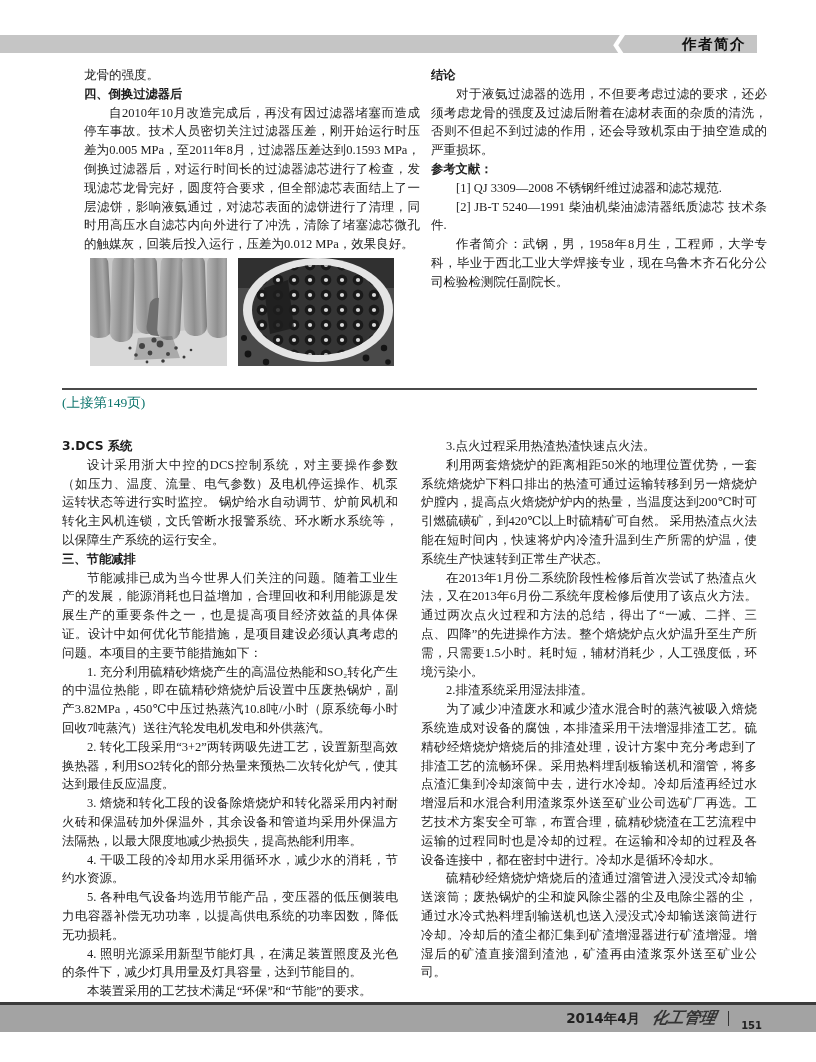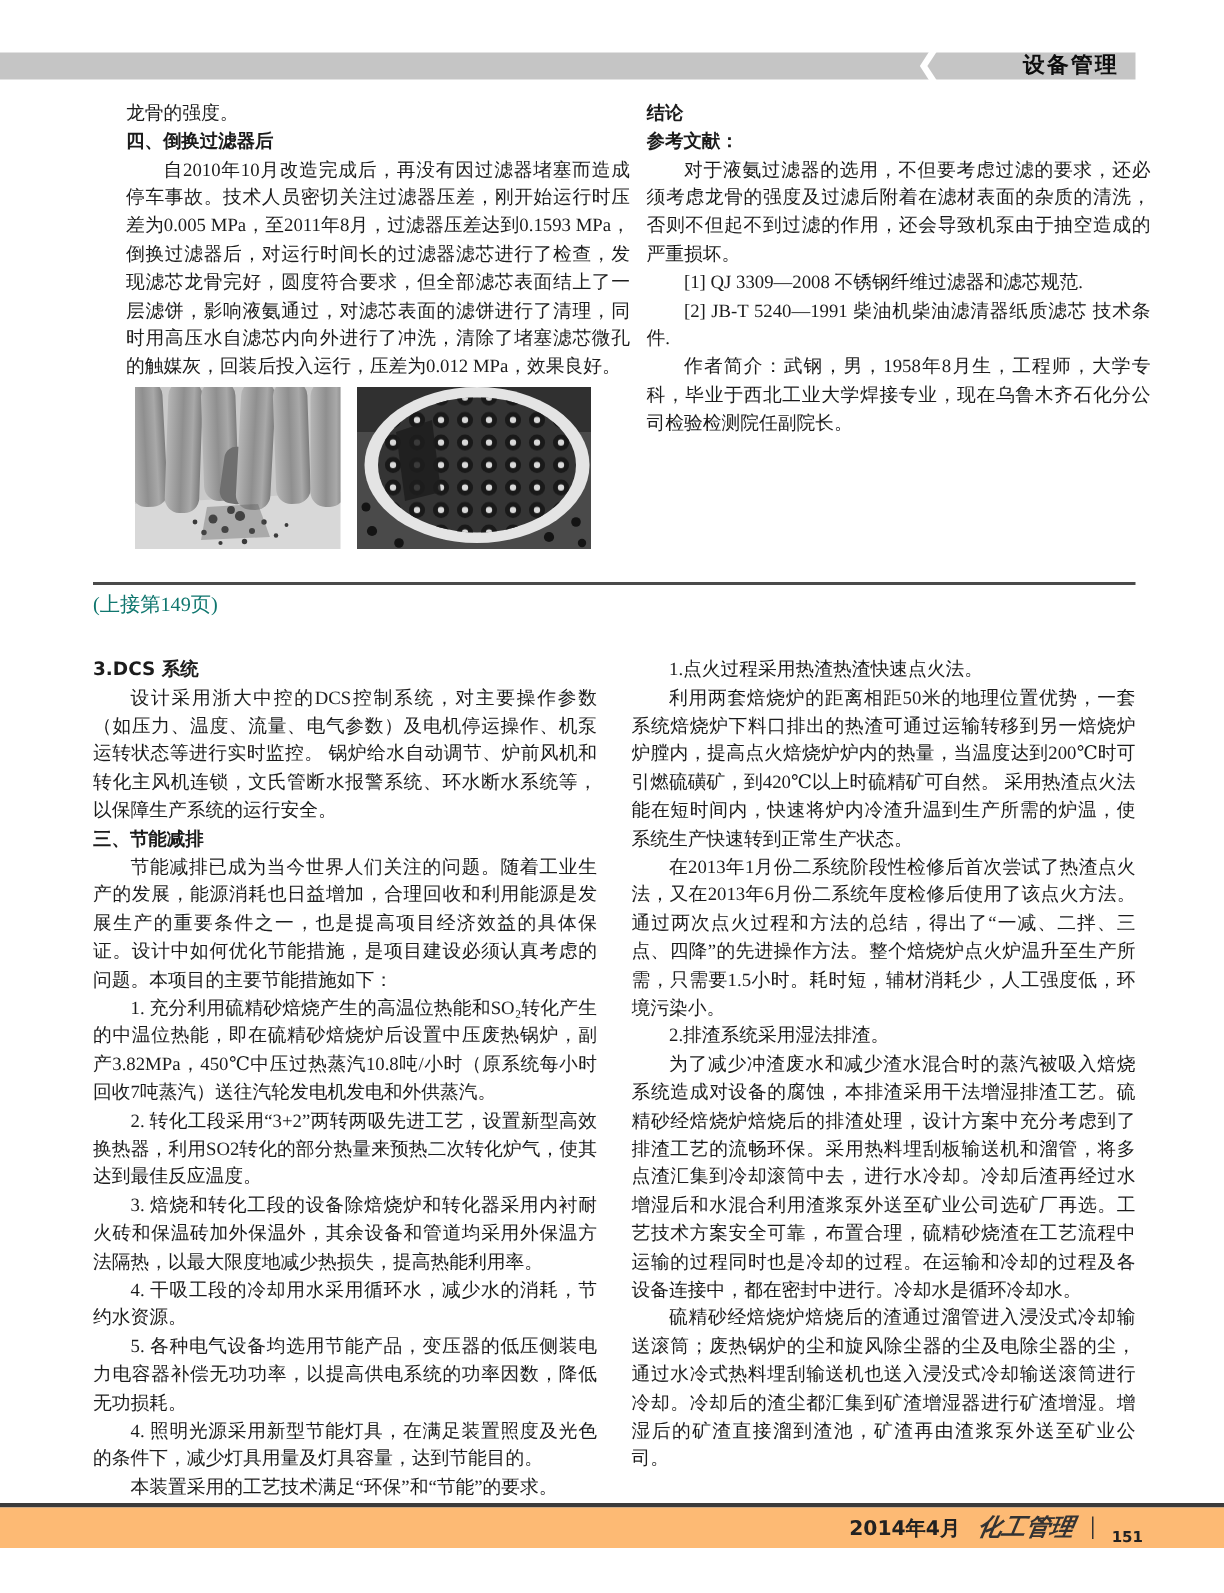--- a/index.html
+++ b/index.html
@@ -23,50 +23,50 @@
   .bottom-left{left:62px;top:437px;height:565px;overflow:hidden;}
   .bottom-right{left:421px;top:437px;height:565px;overflow:hidden;}
   
   .figures{position:absolute;left:90px;top:258px;display:flex;gap:11px;}
   .figures svg{display:block;}
   
   .divider{position:absolute;left:62px;top:388px;width:695px;height:2px;background:#4a4a4a;}
   .continue-note{position:absolute;left:62px;top:394px;font-size:13.5px;color:#0f766e;}
   
   .footer-line{position:absolute;left:0;top:1002px;width:816px;height:3px;background:#3b3b3b;}
-  .footer-bar{position:absolute;left:0;top:1005px;width:816px;height:27px;background:#fdba74;
+  .footer-bar{position:absolute;left:0;top:1005px;width:816px;height:27px;background:#a3a3a3;
     display:flex;align-items:center;justify-content:flex-end;gap:12px;padding-right:54px;box-sizing:border-box;}
   .footer-date{font-family:"DejaVu Sans","Liberation Sans",sans-serif;font-weight:bold;font-size:13.5px;color:#222;}
   .footer-logo{font-style:italic;font-weight:bold;font-size:16px;color:#333;transform:skewX(-10deg);
     font-family:"Liberation Serif","DejaVu Serif",serif;}
   .footer-sep{width:1px;height:15px;background:#333;}
   .footer-page{font-family:"DejaVu Sans","Liberation Sans",sans-serif;font-weight:bold;font-size:10px;color:#222;margin-top:13px;}
 </style>
 </head>
 <body>
 
 <div class="page">
 
   <div class="header-bar">
     <span class="chevron">❮</span>
-    <span class="header-label">设备管理</span>
+    <span class="header-label">作者简介</span>
   </div>
 
   <div class="col top-left">
 
   <p class="para plain">龙骨的强度。</p>
       <p class="para heading">四、倒换过滤器后</p>
       <p class="para body">自2010年10月改造完成后，再没有因过滤器堵塞而造成停车事故。技术人员密切关注过滤器压差，刚开始运行时压差为0.005 MPa，至2011年8月，过滤器压差达到0.1593 MPa，倒换过滤器后，对运行时间长的过滤器滤芯进行了检查，发现滤芯龙骨完好，圆度符合要求，但全部滤芯表面结上了一层滤饼，影响液氨通过，对滤芯表面的滤饼进行了清理，同时用高压水自滤芯内向外进行了冲洗，清除了堵塞滤芯微孔的触媒灰，回装后投入运行，压差为0.012 MPa，效果良好。</p>
     </div>
 
   <div class="col top-right">
 
   <p class="para heading">结论</p>
+      <p class="para body">对于液氨过滤器的选用，不但要考虑过滤的要求，还必须考虑龙骨的强度及过滤后附着在滤材表面的杂质的清洗，否则不但起不到过滤的作用，还会导致机泵由于抽空造成的严重损坏。</p>
       <p class="para heading">参考文献：</p>
-      <p class="para body">对于液氨过滤器的选用，不但要考虑过滤的要求，还必须考虑龙骨的强度及过滤后附着在滤材表面的杂质的清洗，否则不但起不到过滤的作用，还会导致机泵由于抽空造成的严重损坏。</p>
       <p class="para body">[1] QJ 3309—2008 不锈钢纤维过滤器和滤芯规范.</p>
       <p class="para body">[2] JB-T 5240—1991 柴油机柴油滤清器纸质滤芯 技术条件.</p>
       <p class="para body">作者简介：武钢，男，1958年8月生，工程师，大学专科，毕业于西北工业大学焊接专业，现在乌鲁木齐石化分公司检验检测院任副院长。</p>
     </div>
 
   <div class="figures">
     <svg width="137" height="108" viewBox="0 0 137 108">
       <defs>
         <linearGradient id="tube" x1="0" y1="0" x2="1" y2="0">
           <stop offset="0" stop-color="#b6b6b6"></stop>
@@ -140,21 +140,21 @@
       <p class="para body">3. 焙烧和转化工段的设备除焙烧炉和转化器采用内衬耐火砖和保温砖加外保温外，其余设备和管道均采用外保温方法隔热，以最大限度地减少热损失，提高热能利用率。</p>
       <p class="para body">4. 干吸工段的冷却用水采用循环水，减少水的消耗，节约水资源。</p>
       <p class="para body">5. 各种电气设备均选用节能产品，变压器的低压侧装电力电容器补偿无功功率，以提高供电系统的功率因数，降低无功损耗。</p>
       <p class="para body">4. 照明光源采用新型节能灯具，在满足装置照度及光色的条件下，减少灯具用量及灯具容量，达到节能目的。</p>
       <p class="para body">本装置采用的工艺技术满足“环保”和“节能”的要求。</p>
       <p class="para heading">四、运行总结</p>
     </div>
 
   <div class="col bottom-right">
 
-      <p class="para body">1.点火过程采用热渣热渣快速点火法。</p>
+      <p class="para body">3.点火过程采用热渣热渣快速点火法。</p>
       <p class="para body">利用两套焙烧炉的距离相距50米的地理位置优势，一套系统焙烧炉下料口排出的热渣可通过运输转移到另一焙烧炉炉膛内，提高点火焙烧炉炉内的热量，当温度达到200℃时可引燃硫磺矿，到420℃以上时硫精矿可自然。 采用热渣点火法能在短时间内，快速将炉内冷渣升温到生产所需的炉温，使系统生产快速转到正常生产状态。</p>
       <p class="para body">在2013年1月份二系统阶段性检修后首次尝试了热渣点火法，又在2013年6月份二系统年度检修后使用了该点火方法。通过两次点火过程和方法的总结，得出了“一减、二拌、三点、四降”的先进操作方法。整个焙烧炉点火炉温升至生产所需，只需要1.5小时。耗时短，辅材消耗少，人工强度低，环境污染小。</p>
       <p class="para body">2.排渣系统采用湿法排渣。</p>
       <p class="para body">为了减少冲渣废水和减少渣水混合时的蒸汽被吸入焙烧系统造成对设备的腐蚀，本排渣采用干法增湿排渣工艺。硫精砂经焙烧炉焙烧后的排渣处理，设计方案中充分考虑到了排渣工艺的流畅环保。采用热料埋刮板输送机和溜管，将多点渣汇集到冷却滚筒中去，进行水冷却。冷却后渣再经过水增湿后和水混合利用渣浆泵外送至矿业公司选矿厂再选。工艺技术方案安全可靠，布置合理，硫精砂烧渣在工艺流程中运输的过程同时也是冷却的过程。在运输和冷却的过程及各设备连接中，都在密封中进行。冷却水是循环冷却水。</p>
       <p class="para body">硫精砂经焙烧炉焙烧后的渣通过溜管进入浸没式冷却输送滚筒；废热锅炉的尘和旋风除尘器的尘及电除尘器的尘，通过水冷式热料埋刮输送机也送入浸没式冷却输送滚筒进行冷却。冷却后的渣尘都汇集到矿渣增湿器进行矿渣增湿。增湿后的矿渣直接溜到渣池，矿渣再由渣浆泵外送至矿业公司。</p>
     </div>
 
   <div class="footer-line"></div>
   <div class="footer-bar">
     <span class="footer-date">2014年4月</span>

